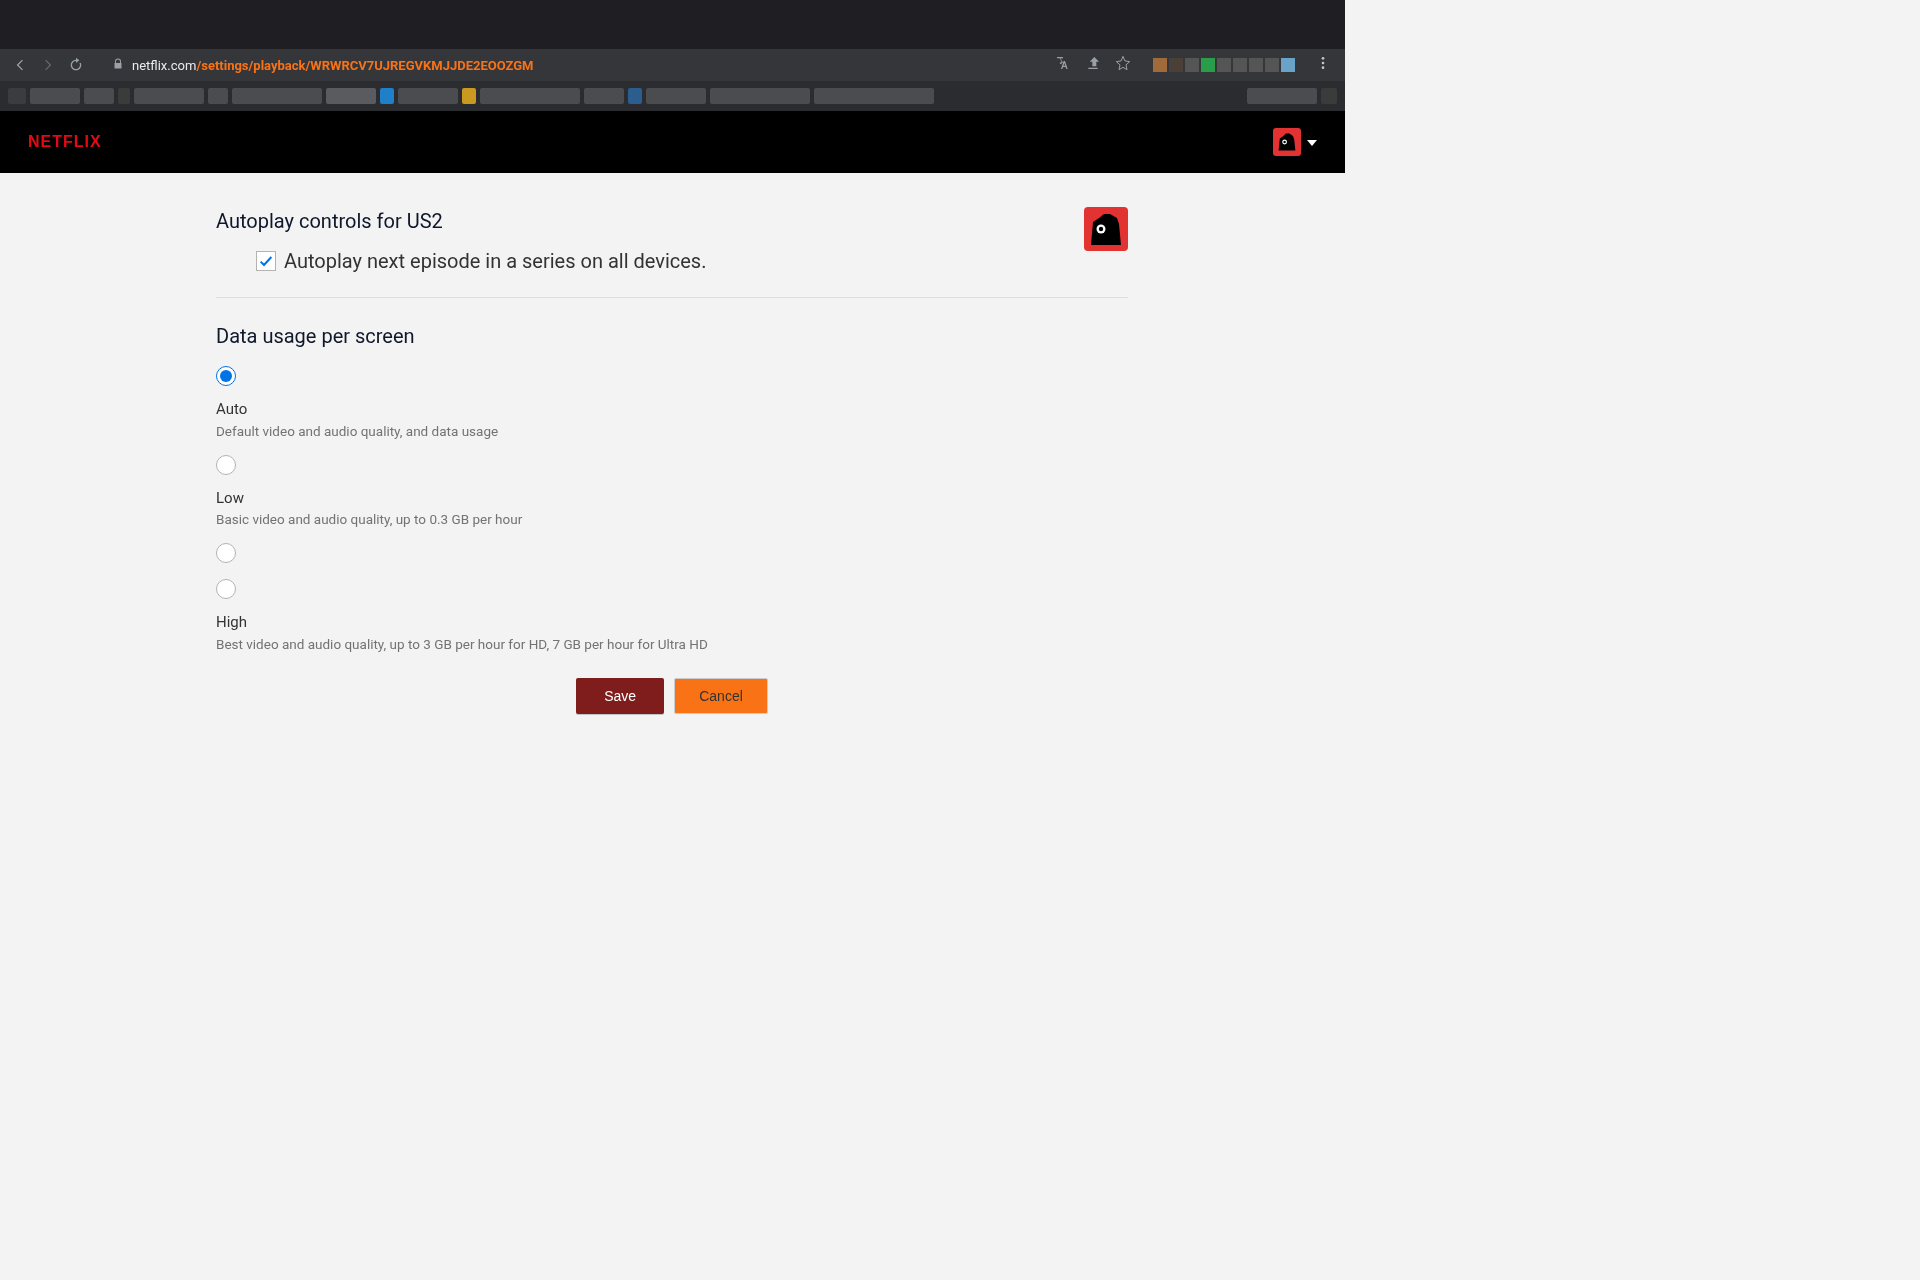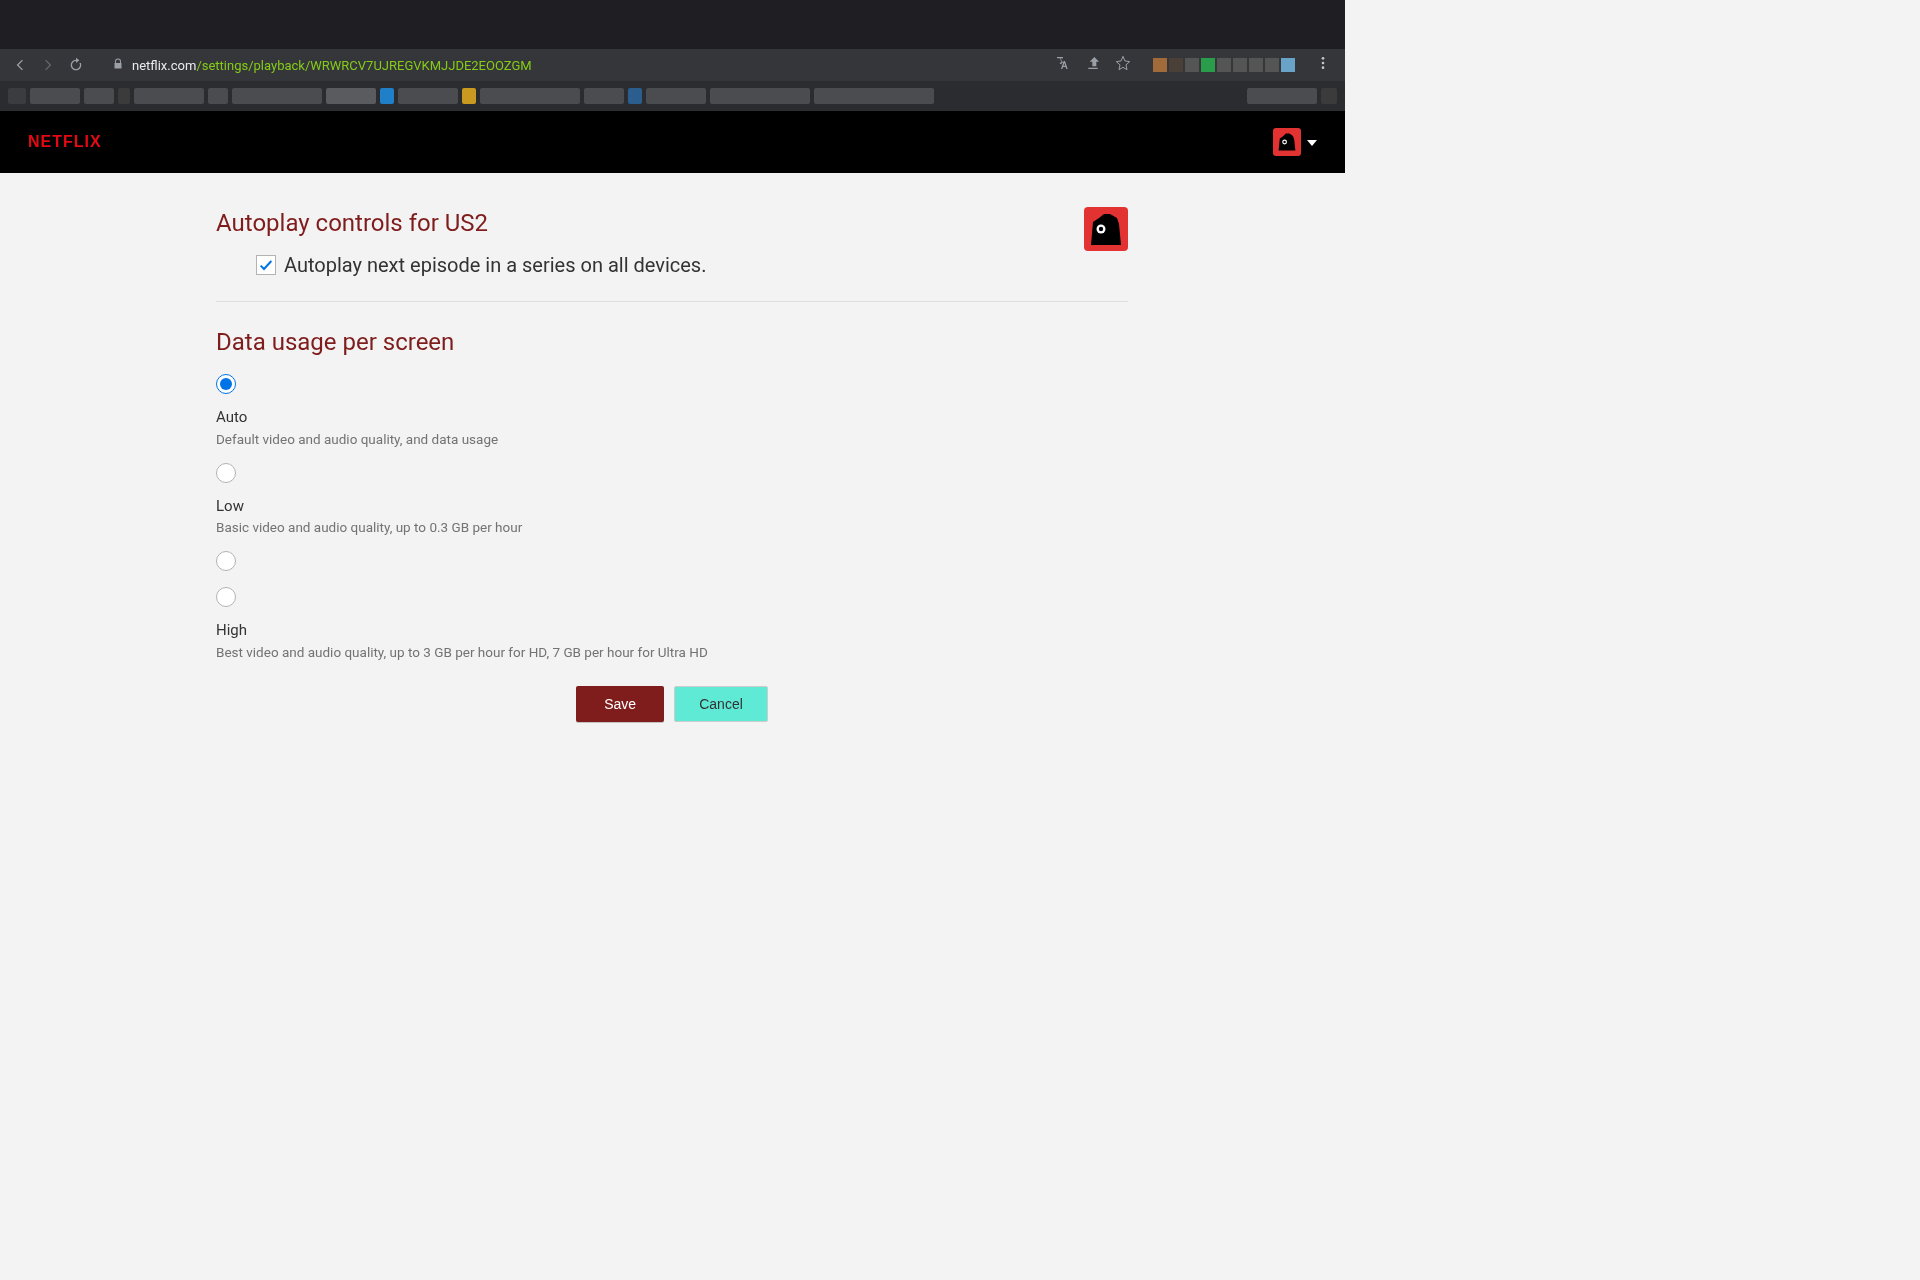--- a/index.html
+++ b/index.html
@@ -30,21 +30,21 @@
   flex: 1;
   display: flex;
   align-items: center;
   gap: 8px;
   padding-left: 18px;
   color: #9aa0a6;
   font-size: 13px;
 }
 .addr-bar .lock svg { width: 12px; height: 12px; fill: #9aa0a6; }
 .addr-bar .domain-part { color: #e8eaed; }
-.addr-bar .path-part { color: #84cc16; }
+.addr-bar .path-part { color: #f97316; font-weight: bold; }
 .right-icons { display: flex; gap: 14px; align-items: center; padding-right: 6px; }
 .right-icons .ico svg { width: 16px; height: 16px; fill: #9aa0a6; }
 .right-squares { display: flex; gap: 2px; align-items: center; margin-left: 8px; }
 .right-squares span { width: 14px; height: 14px; background: #555; }
 .right-squares span:nth-child(1){background:#a06a3b;}
 .right-squares span:nth-child(2){background:#4a4038;}
 .right-squares span:nth-child(4){background:#2a9d4a;}
 .right-squares span:nth-child(9){background:#6aa3c8;}
 .more-dots svg { width: 16px; height: 16px; fill: #c7c7c7; margin-left:6px; }
 
@@ -97,22 +97,22 @@
 .avatar-lg {
   position: absolute;
   right: 0;
   top: -2px;
   width: 44px; height: 44px; border-radius: 4px; background:#e33232;
   display:flex; align-items:center; justify-content:center;
 }
 .avatar-lg svg { width: 40px; height: 40px; }
 
 .section-title {
-  font-size: 24px;
-  color: #7f1d1d;
+  font-size: 20px;
+  color: #0f172a;
   font-weight: 400;
   margin-bottom: 16px;
 }
 
 .checkbox-row {
   display: flex;
   align-items: center;
   gap: 8px;
   margin-bottom: 12px;
   font-size: 20px;
@@ -169,21 +169,21 @@
 }
 .btn {
   min-width: 88px;
   padding: 9px 24px;
   font-size: 14px;
   border: none;
   cursor: pointer;
   border-radius: 2px;
 }
 .btn-primary { background: #7f1d1d; color: #fff; box-shadow: 0 1px 0 rgba(0,0,0,.2); }
-.btn-secondary { background: #5eead4; color: #333; border: 1px solid #ccc; }
+.btn-secondary { background: #f97316; color: #333; border: 1px solid #ccc; }
 </style>
 </head>
 <body>
 
 <div class="browser-top"></div>
 <div class="browser-toolbar">
   <div class="nav-buttons">
     <div class="nav-icon">
       <svg viewBox="0 0 24 24">
           <path d="M15 4l-8 8 8 8 1.4-1.4L9.8 12l6.6-6.6z"></path>

